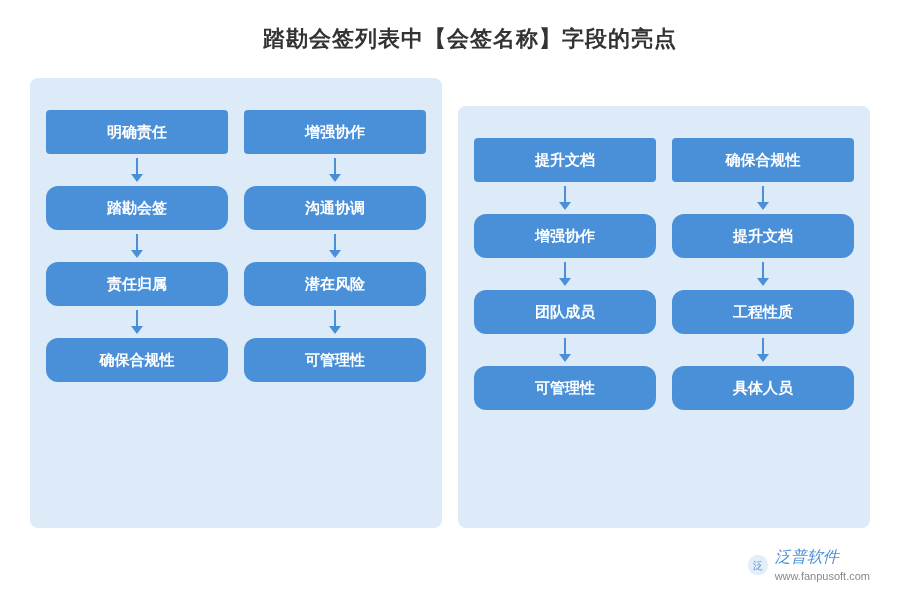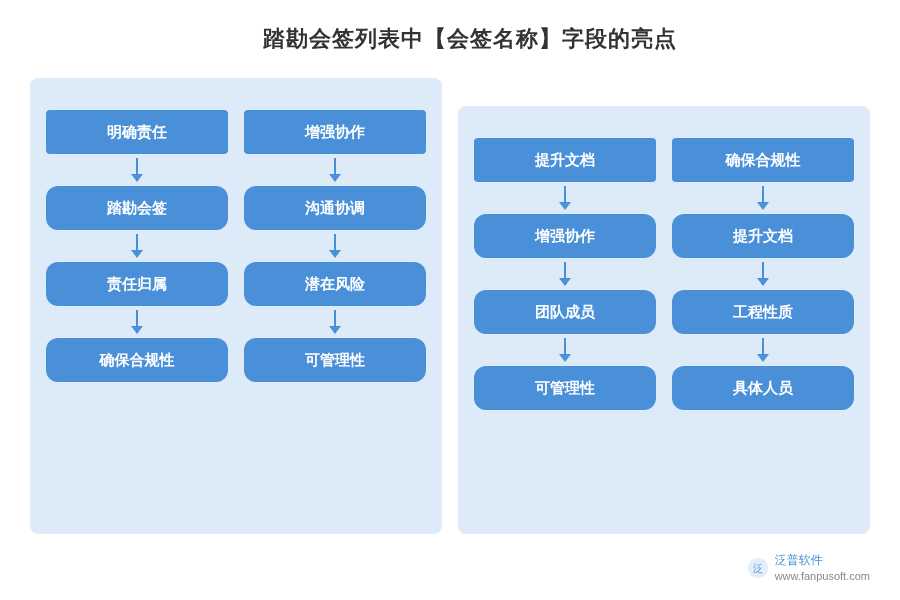--- a/index.html
+++ b/index.html
@@ -128,21 +128,22 @@
     }
 
     .watermark-text {
       font-size: 11px;
       color: #888;
       line-height: 1.4;
     }
 
     .watermark-text .brand {
       color: #4a90d9;
-      font-size: 12px;
+      font-size: 16px;
+      font-style: italic;
     }
 
     .bottom-row {
       width: 100%;
       display: flex;
       justify-content: flex-end;
       align-items: center;
       margin-top: 8px;
     }
   </style>

